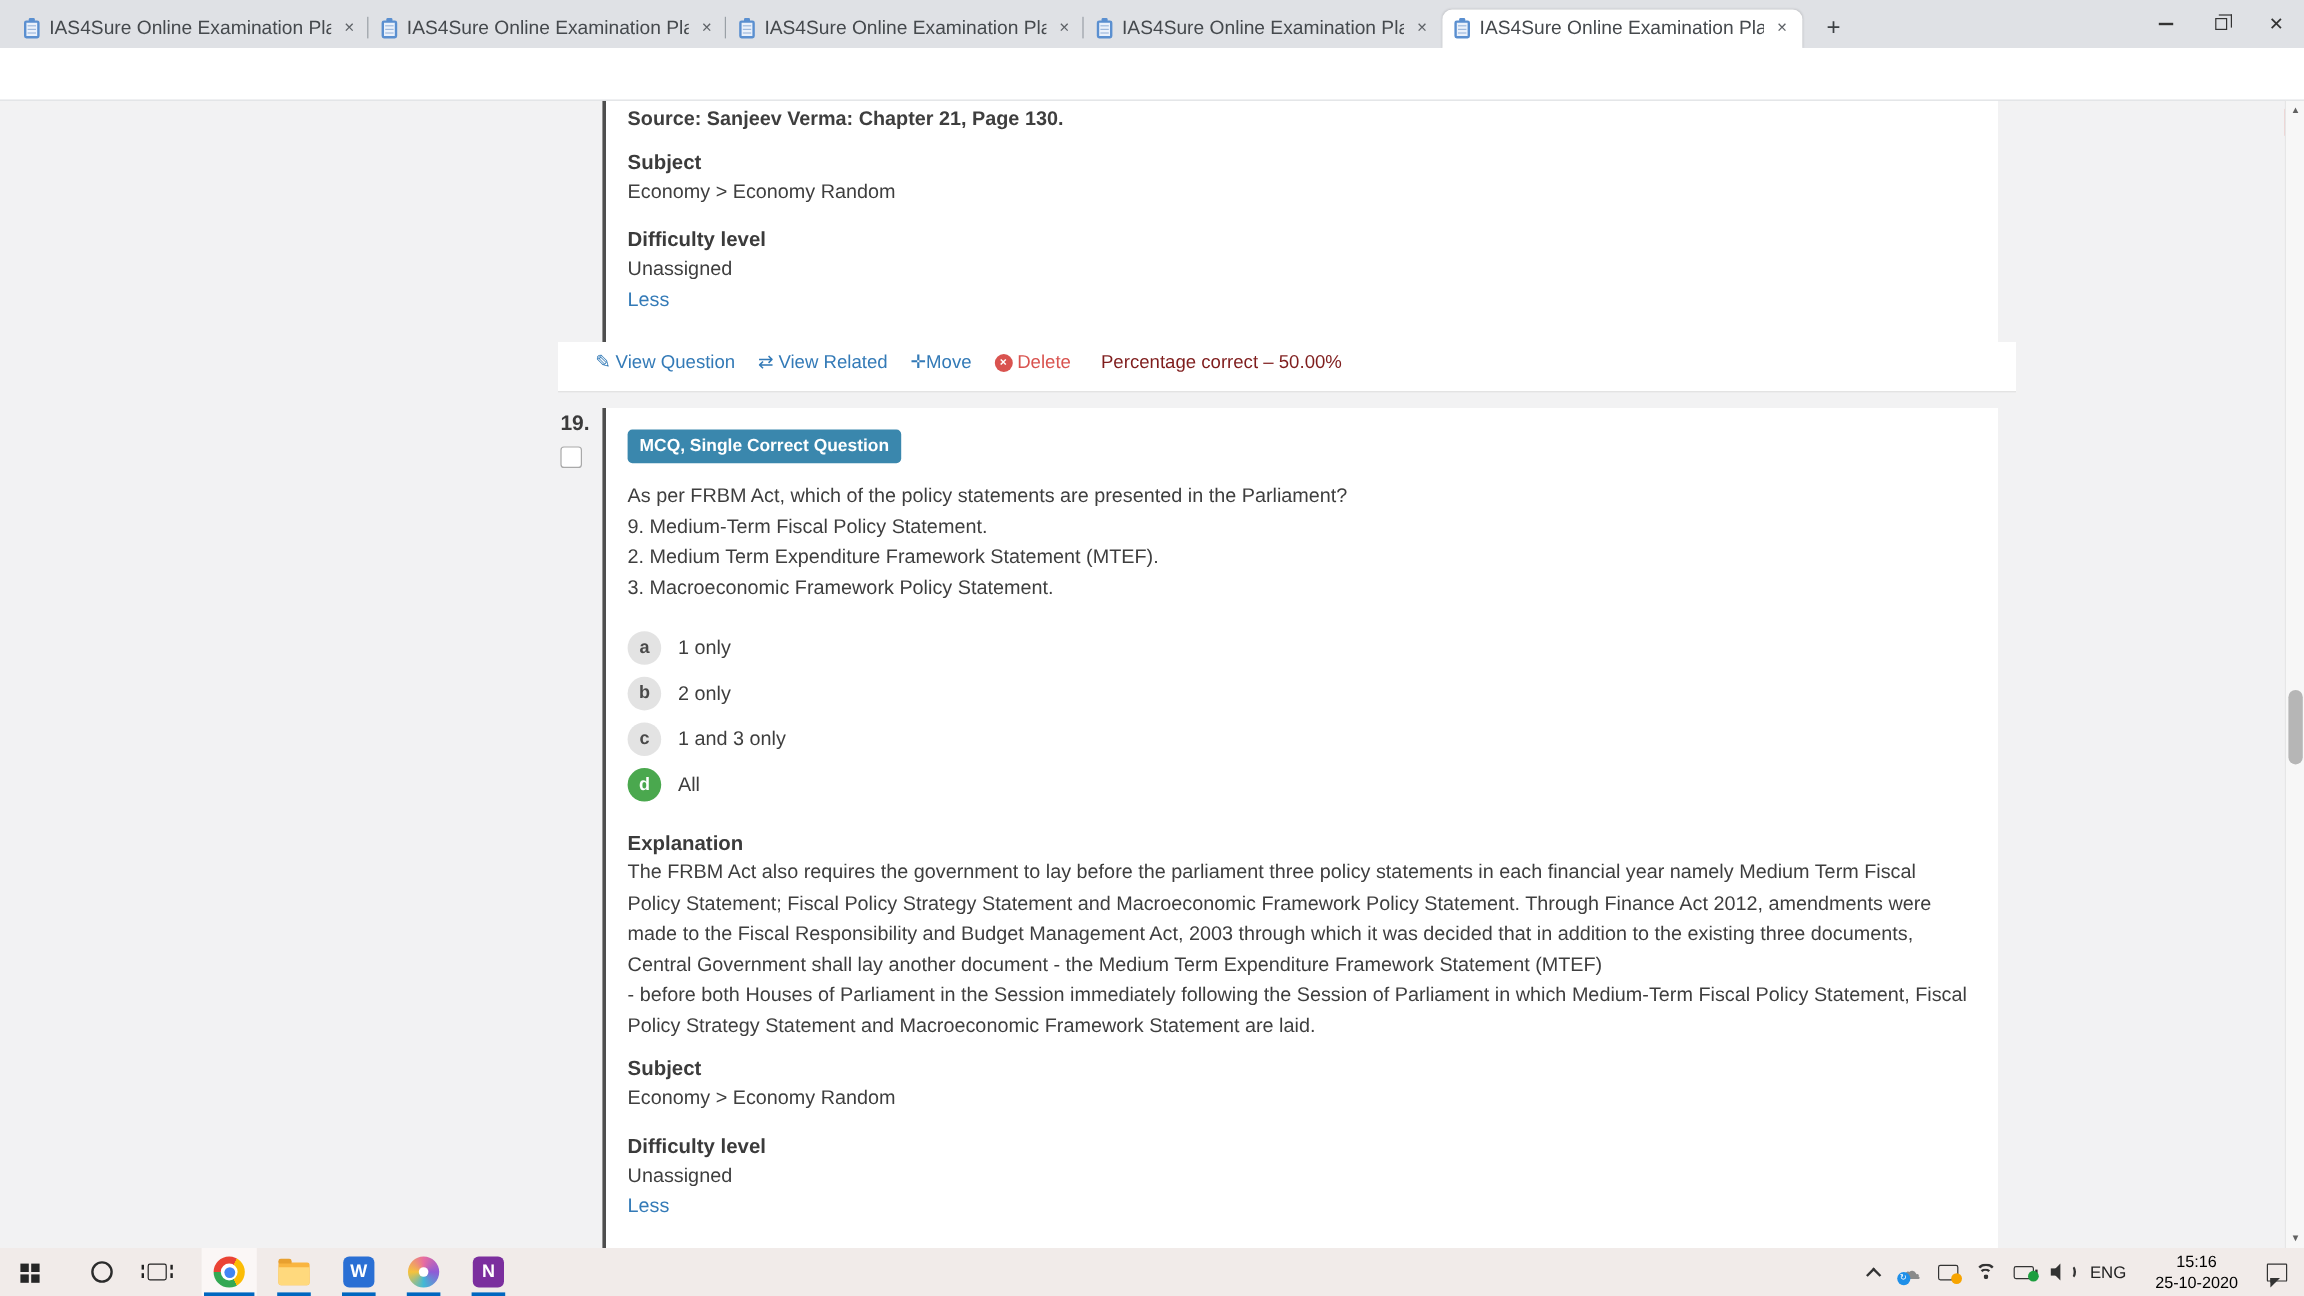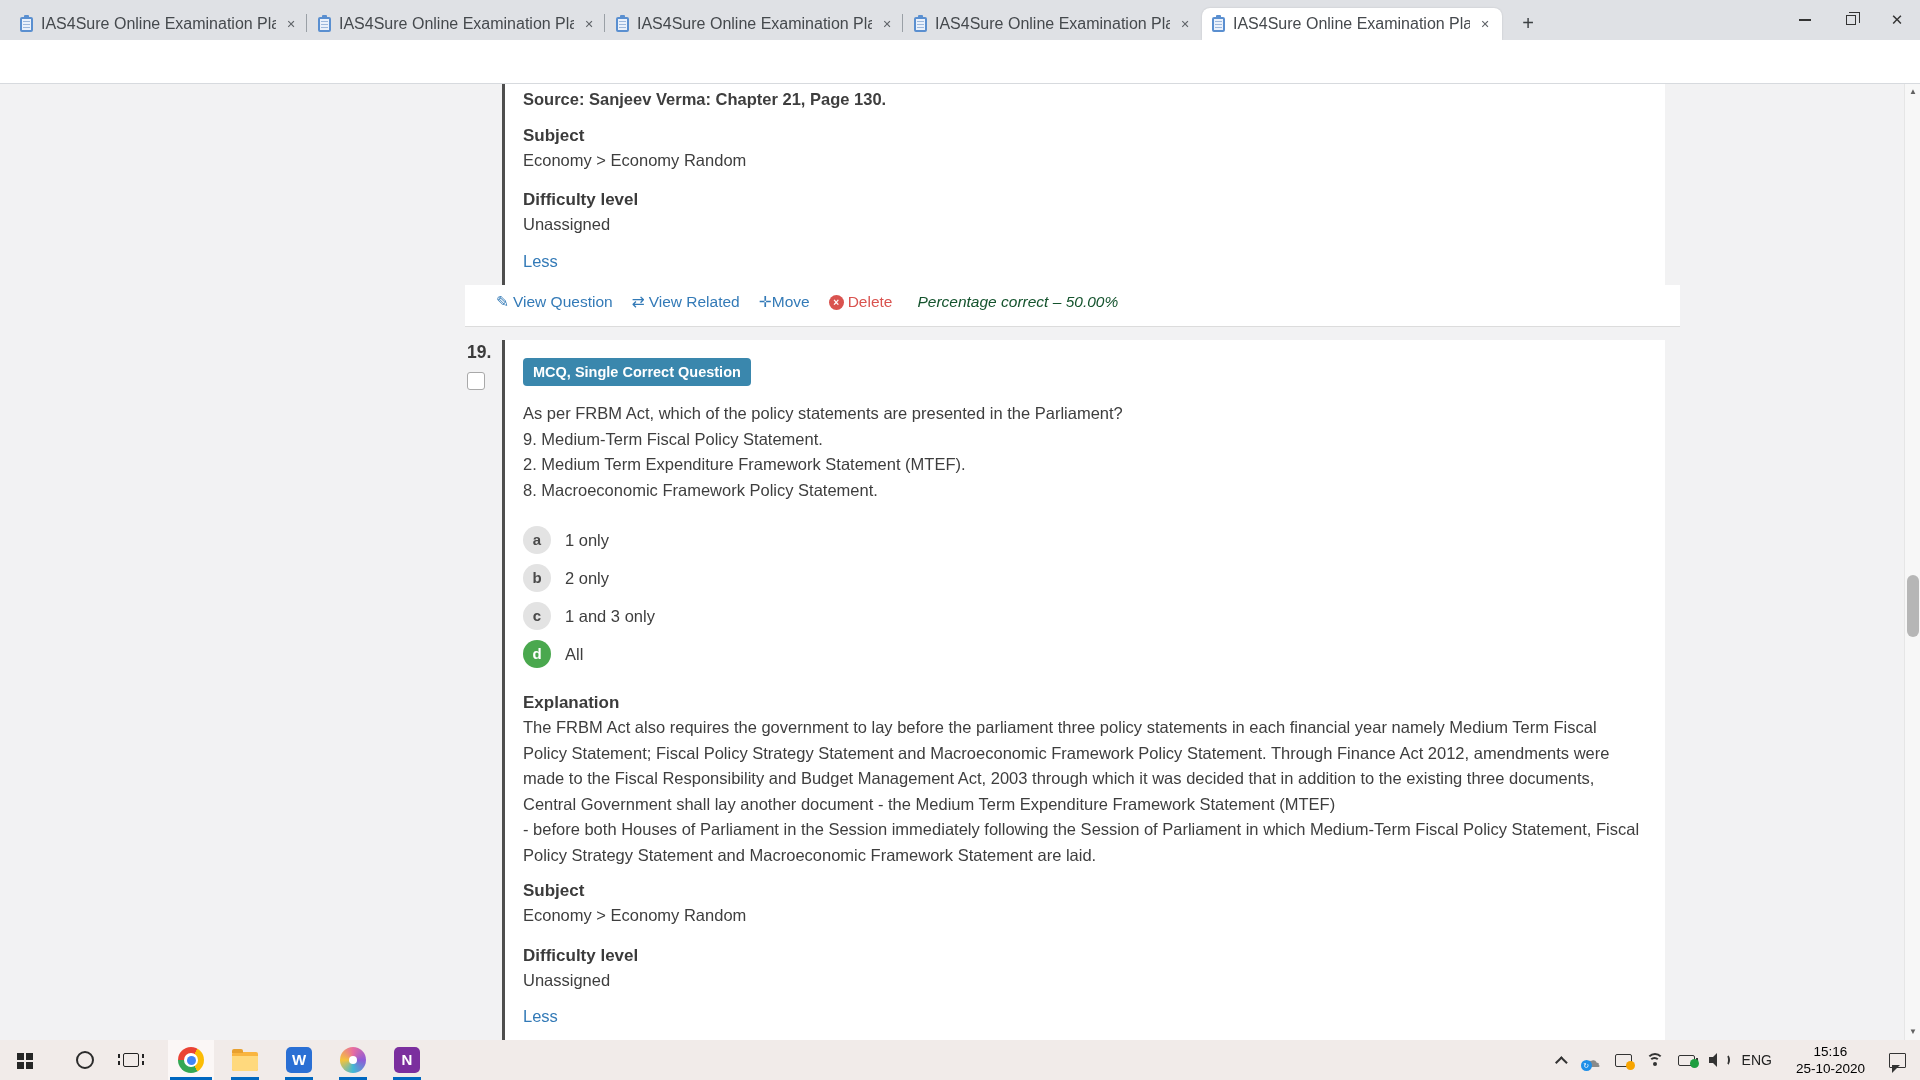--- a/index.html
+++ b/index.html
@@ -37,27 +37,27 @@
   .extbtn { position:absolute; left:1884px; top:49px; width:26px; height:26px; border-radius:50%; background:#d93025; color:#fff; text-align:center; line-height:25px; font-size:12px; }
 
   
   .content { position:absolute; left:0; top:84px; width:1904px; height:956px; background:#f2f2f3; overflow:hidden; }
   .card { position:absolute; background:#fff; border-left:3px solid #4e4e4e; }
   .card1 { left:502px; top:0px; width:1163px; height:201px; padding:3px 24px 0 18px; }
   .card2 { left:502px; top:256px; width:1163px; height:700px; padding:18px 20px 0 18px; }
   .txt { font-size:16.5px; line-height:25.5px; color:#3e3e3e; }
   .h { font-size:17px; font-weight:bold; color:#3b3b3b; margin:17px 0 2px; }
   .src { font-weight:bold; }
-  .less { display:inline-block; margin-top:14px; color:#337ab7; font-size:16.5px; }
+  .less { display:inline-block; margin-top:3px; color:#337ab7; font-size:16.5px; }
   .actionstrip { position:absolute; left:465px; top:201px; width:1215px; height:42px; background:#fff; border-bottom:1px solid #dcdcdc; }
   .actions { position:absolute; left:31px; top:8px; display:flex; align-items:center; gap:19px; font-size:15.5px; }
   .act { color:#337ab7; display:flex; align-items:center; gap:4px; }
   .act.red { color:#d9534f; }
   .delcirc { width:15px; height:15px; border-radius:50%; background:#d9534f; color:#fff; font-size:10px; line-height:15px; text-align:center; font-weight:bold; }
-  .pct { color:#14532d; margin-left:6px;font-style:italic; }
+  .pct { color:#7f1d1d; margin-left:6px; }
   .qnum { position:absolute; left:467px; top:258px; font-size:17.5px; font-weight:bold; color:#3b3b3b; }
   .qcheck { position:absolute; left:467px; top:288px; width:18px; height:18px; background:#fff; border:1px solid #a9a9a9; border-radius:3px; }
   .badge { display:inline-block; background:#3a87ad; color:#fff; font-size:14.5px; font-weight:bold; padding:6px 10px; border-radius:4px; }
   .qtext { margin-top:15px; }
   .options { margin-top:22px; }
   .opt { display:flex; align-items:center; height:30px; margin-bottom:8px; }
   .optc { width:28px; height:28px; border-radius:50%; background:#e3e3e3; color:#4a4a4a; font-size:15px; font-weight:bold; text-align:center; line-height:28px; flex:none; }
   .opt.correct .optc { background:#4aa84e; color:#fff; }
   .optt { margin-left:14px; font-size:16.5px; color:#3e3e3e; }
   .expl p { margin:0; }
@@ -211,21 +211,21 @@
   </div>
 
   <div class="qnum">19.</div>
   <span class="qcheck"></span>
 
   <div class="card card2">
     <span class="badge">MCQ, Single Correct Question</span>
     <div class="txt qtext">As per FRBM Act, which of the policy statements are presented in the Parliament?</div>
     <div class="txt">9. Medium-Term Fiscal Policy Statement.</div>
     <div class="txt">2. Medium Term Expenditure Framework Statement (MTEF).</div>
-    <div class="txt">8. Macroeconomic Framework Policy Statement.</div>
+    <div class="txt">3. Macroeconomic Framework Policy Statement.</div>
 
     <div class="options">
       <div class="opt">
         <span class="optc">a</span>
         <span class="optt">1 only</span>
       </div>
       <div class="opt">
         <span class="optc">b</span>
         <span class="optt">2 only</span>
       </div>

